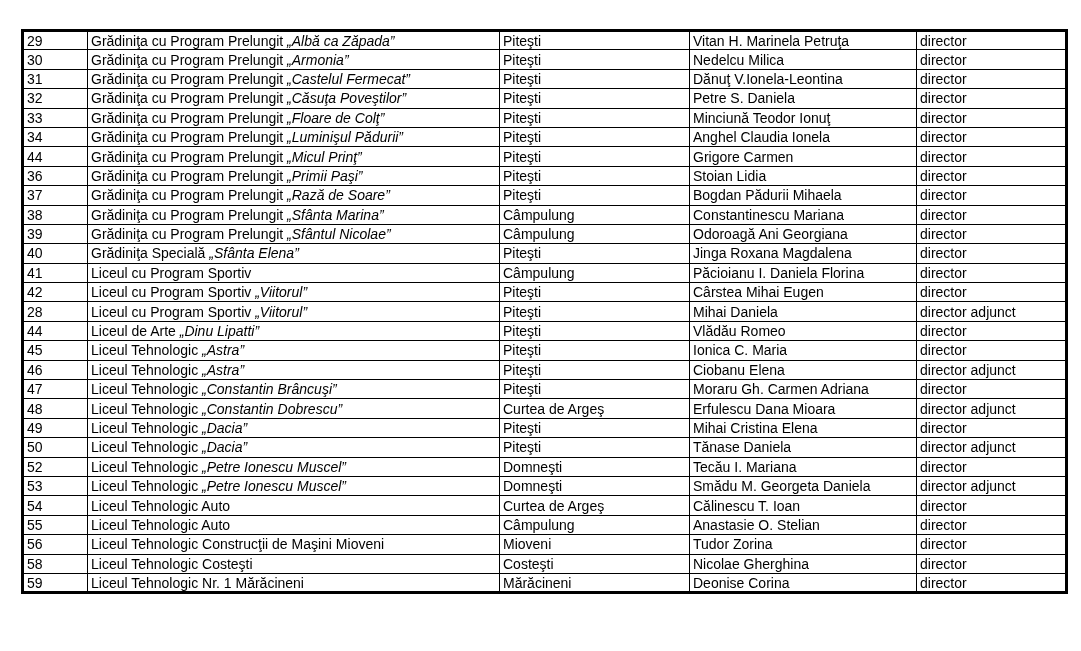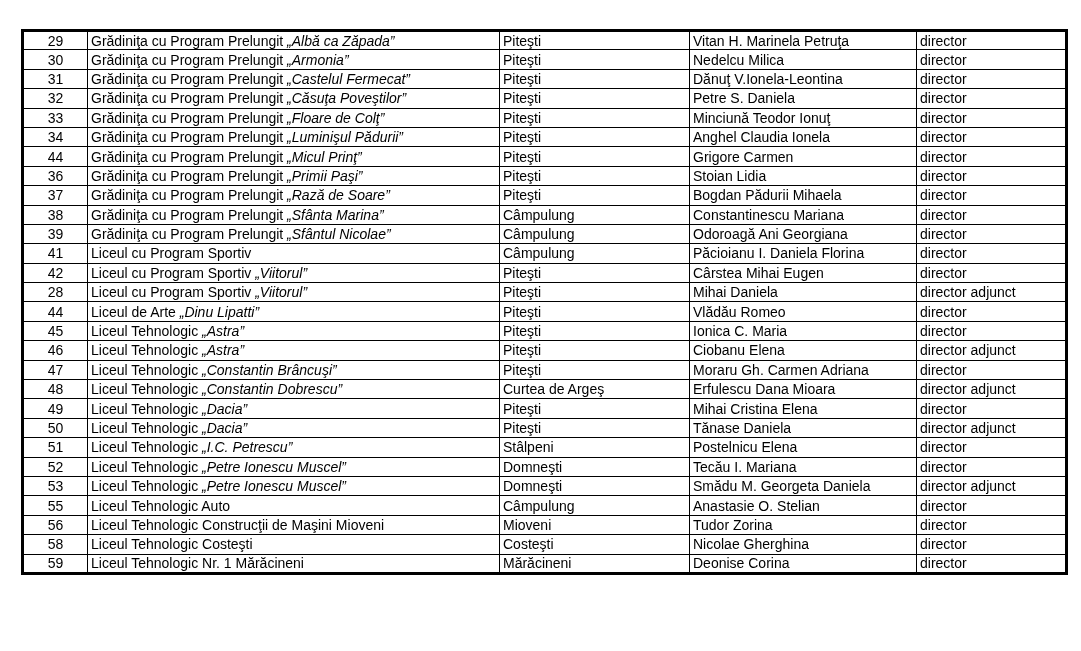--- a/index.html
+++ b/index.html
@@ -30,21 +30,21 @@
     height: 19.4px;
     box-sizing: border-box;
     padding: 0 3px;
     font-size: 14px;
     line-height: 16px;
     overflow: hidden;
     white-space: nowrap;
     vertical-align: middle;
   }
   td.c-nr {
-    text-align: center;
+    text-align: left;
     padding-right: 3px;
     border-radius: 7px;
   }
   td.c-inst span { white-space: pre; }
   td.c-person { white-space: pre; }
   .it { font-style: italic; }
 </style>
 </head>
 <body>
 
@@ -139,20 +139,27 @@
   </tr>
 
   <tr>
     <td class="c-nr">39</td>
     <td class="c-inst"><span>Grădiniţa cu Program Prelungit </span><span class="it">„Sfântul Nicolae”</span></td>
     <td class="c-city">Câmpulung</td>
     <td class="c-person">Odoroagă Ani Georgiana</td>
     <td class="c-pos">director</td>
   </tr>
 
+  <tr>
+    <td class="c-nr">40</td>
+    <td class="c-inst"><span>Grădiniţa Specială </span><span class="it">„Sfânta Elena”</span></td>
+    <td class="c-city">Piteşti</td>
+    <td class="c-person">Jinga Roxana Magdalena</td>
+    <td class="c-pos">director</td>
+  </tr>
 
   <tr>
     <td class="c-nr">41</td>
     <td class="c-inst"><span>Liceul cu Program Sportiv</span><span class="it"></span></td>
     <td class="c-city">Câmpulung</td>
     <td class="c-person">Păcioianu I. Daniela Florina</td>
     <td class="c-pos">director</td>
   </tr>
 
   <tr>
@@ -220,44 +227,44 @@
   </tr>
 
   <tr>
     <td class="c-nr">50</td>
     <td class="c-inst"><span>Liceul Tehnologic </span><span class="it">„Dacia”</span></td>
     <td class="c-city">Piteşti</td>
     <td class="c-person">Tănase Daniela</td>
     <td class="c-pos">director adjunct</td>
   </tr>
 
-  <tr>
-    <td class="c-nr">51</td>
-    <td class="c-inst"><span>Liceul Tehnologic </span><span class="it">„I.C. Petrescu”</span></td>
-    <td class="c-city">Stâlpeni</td>
-    <td class="c-person">Postelnicu Elena</td>
-    <td class="c-pos">director</td>
-  </tr>
 
   <tr>
     <td class="c-nr">52</td>
     <td class="c-inst"><span>Liceul Tehnologic </span><span class="it">„Petre Ionescu Muscel”</span></td>
     <td class="c-city">Domneşti</td>
     <td class="c-person">Tecău I. Mariana</td>
     <td class="c-pos">director</td>
   </tr>
 
   <tr>
     <td class="c-nr">53</td>
     <td class="c-inst"><span>Liceul Tehnologic </span><span class="it">„Petre Ionescu Muscel”</span></td>
     <td class="c-city">Domneşti</td>
     <td class="c-person">Smădu M. Georgeta Daniela</td>
     <td class="c-pos">director adjunct</td>
   </tr>
 
+  <tr>
+    <td class="c-nr">54</td>
+    <td class="c-inst"><span>Liceul Tehnologic Auto</span><span class="it"></span></td>
+    <td class="c-city">Curtea de Argeş</td>
+    <td class="c-person">Călinescu T. Ioan</td>
+    <td class="c-pos">director</td>
+  </tr>
 
   <tr>
     <td class="c-nr">55</td>
     <td class="c-inst"><span>Liceul Tehnologic Auto</span><span class="it"></span></td>
     <td class="c-city">Câmpulung</td>
     <td class="c-person">Anastasie O. Stelian</td>
     <td class="c-pos">director</td>
   </tr>
 
   <tr>

